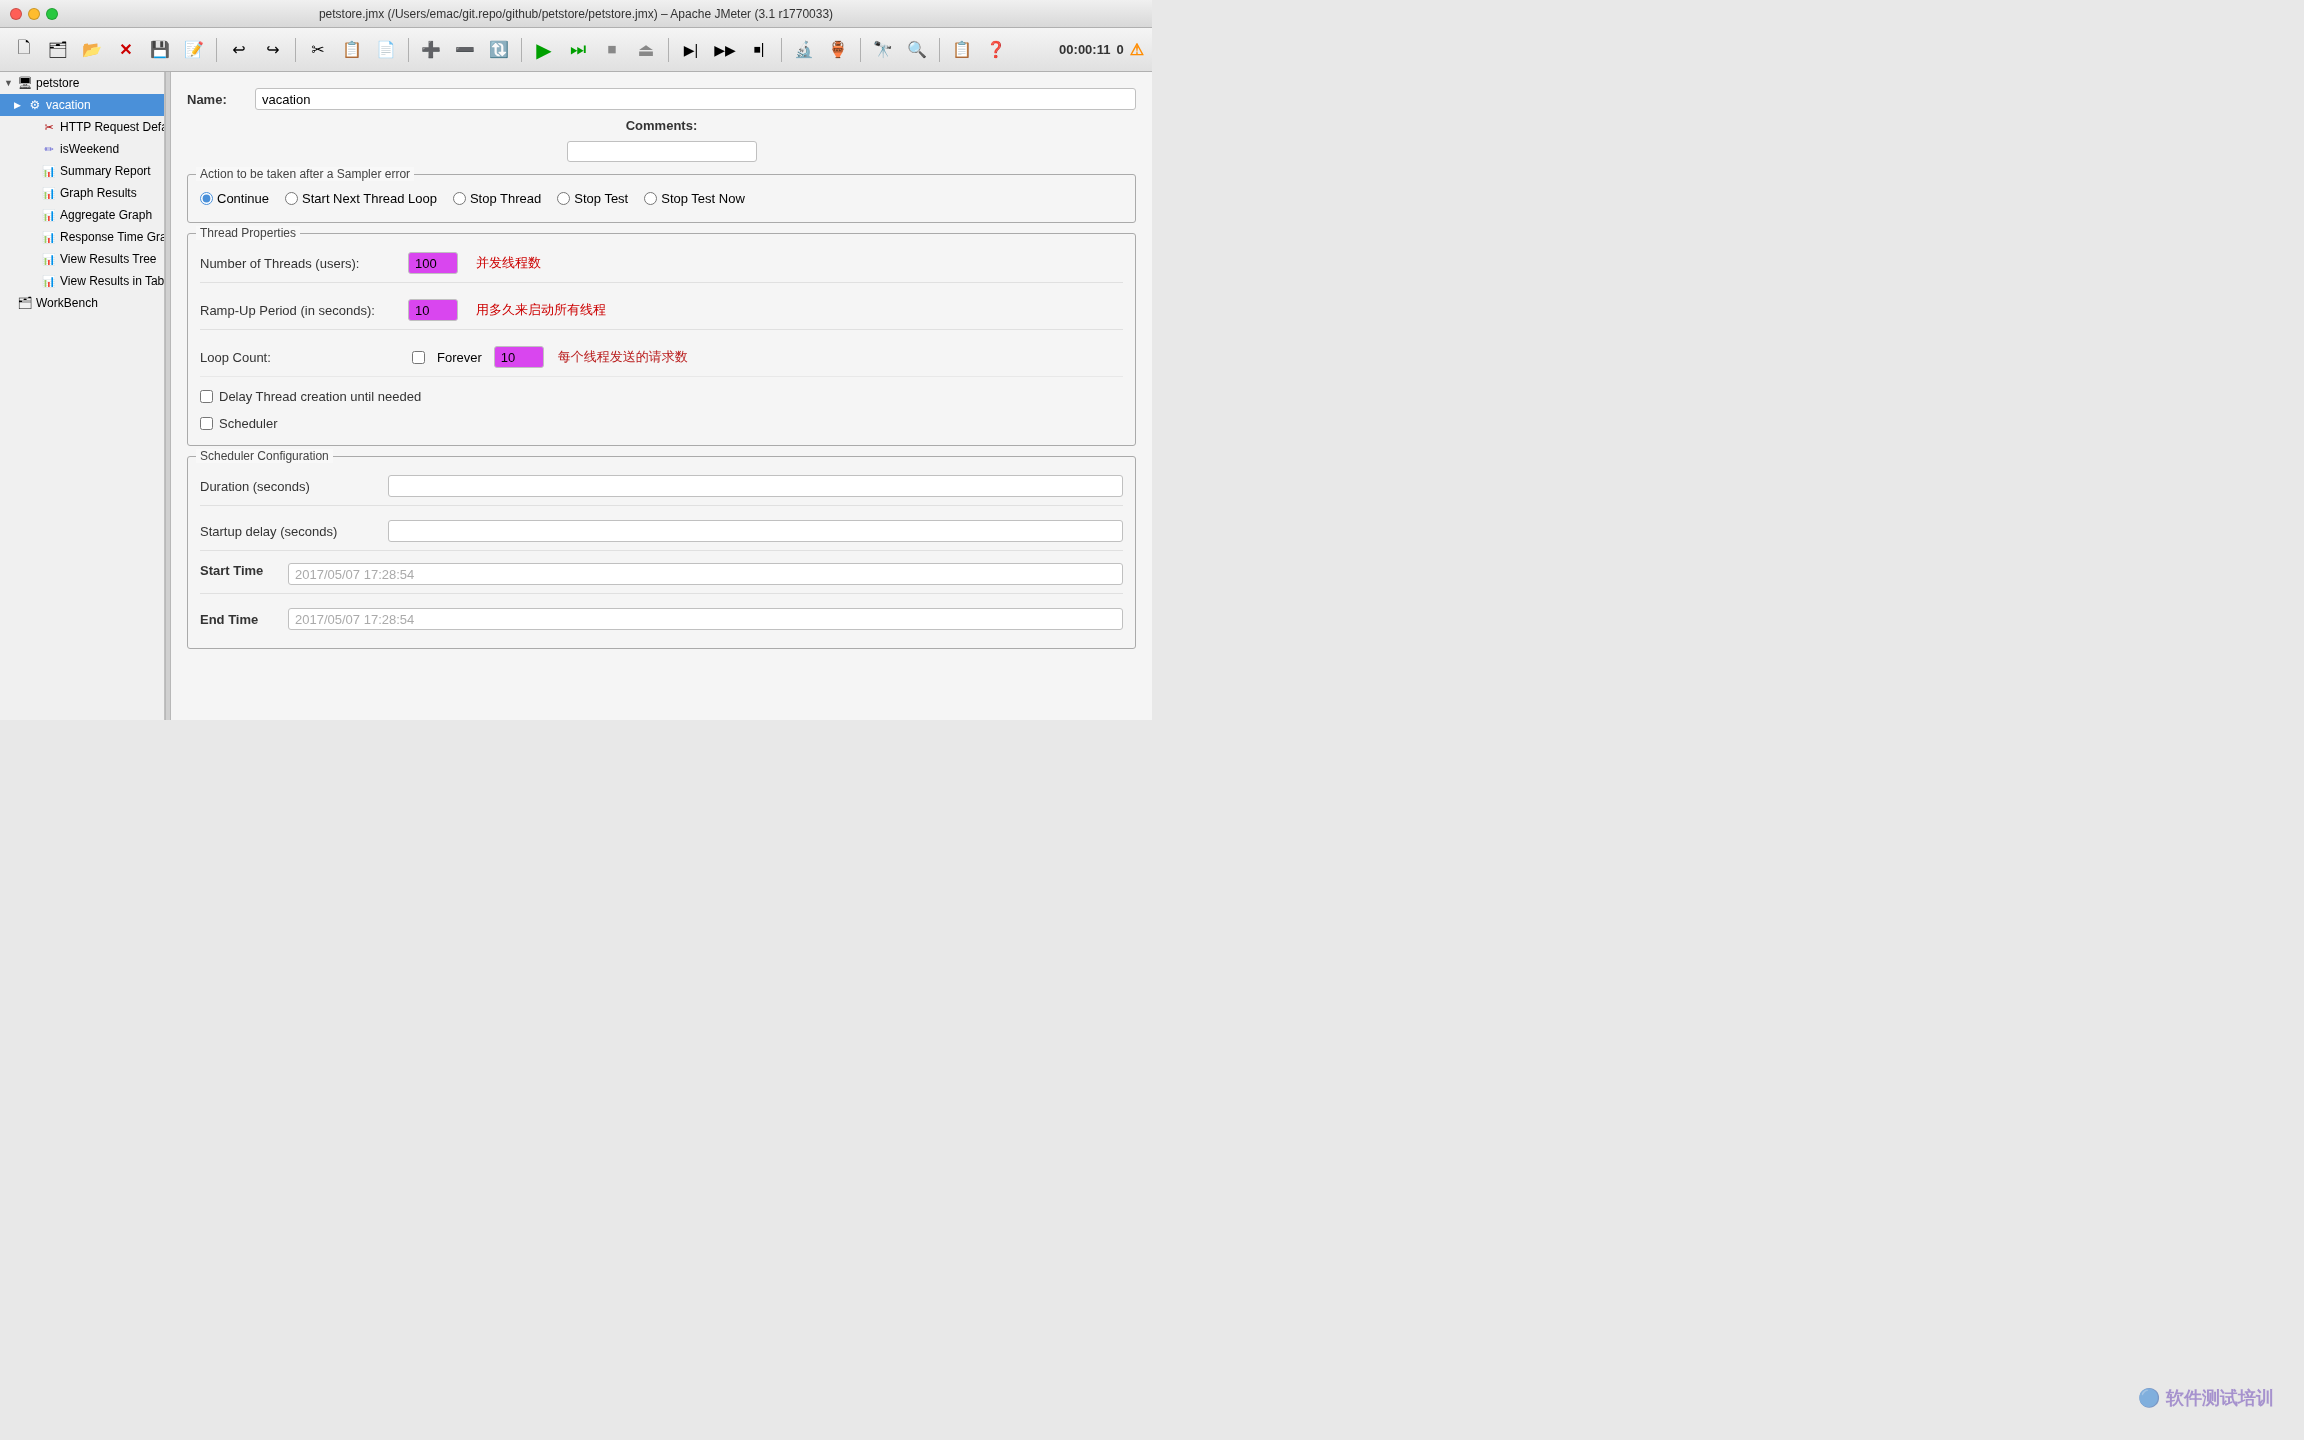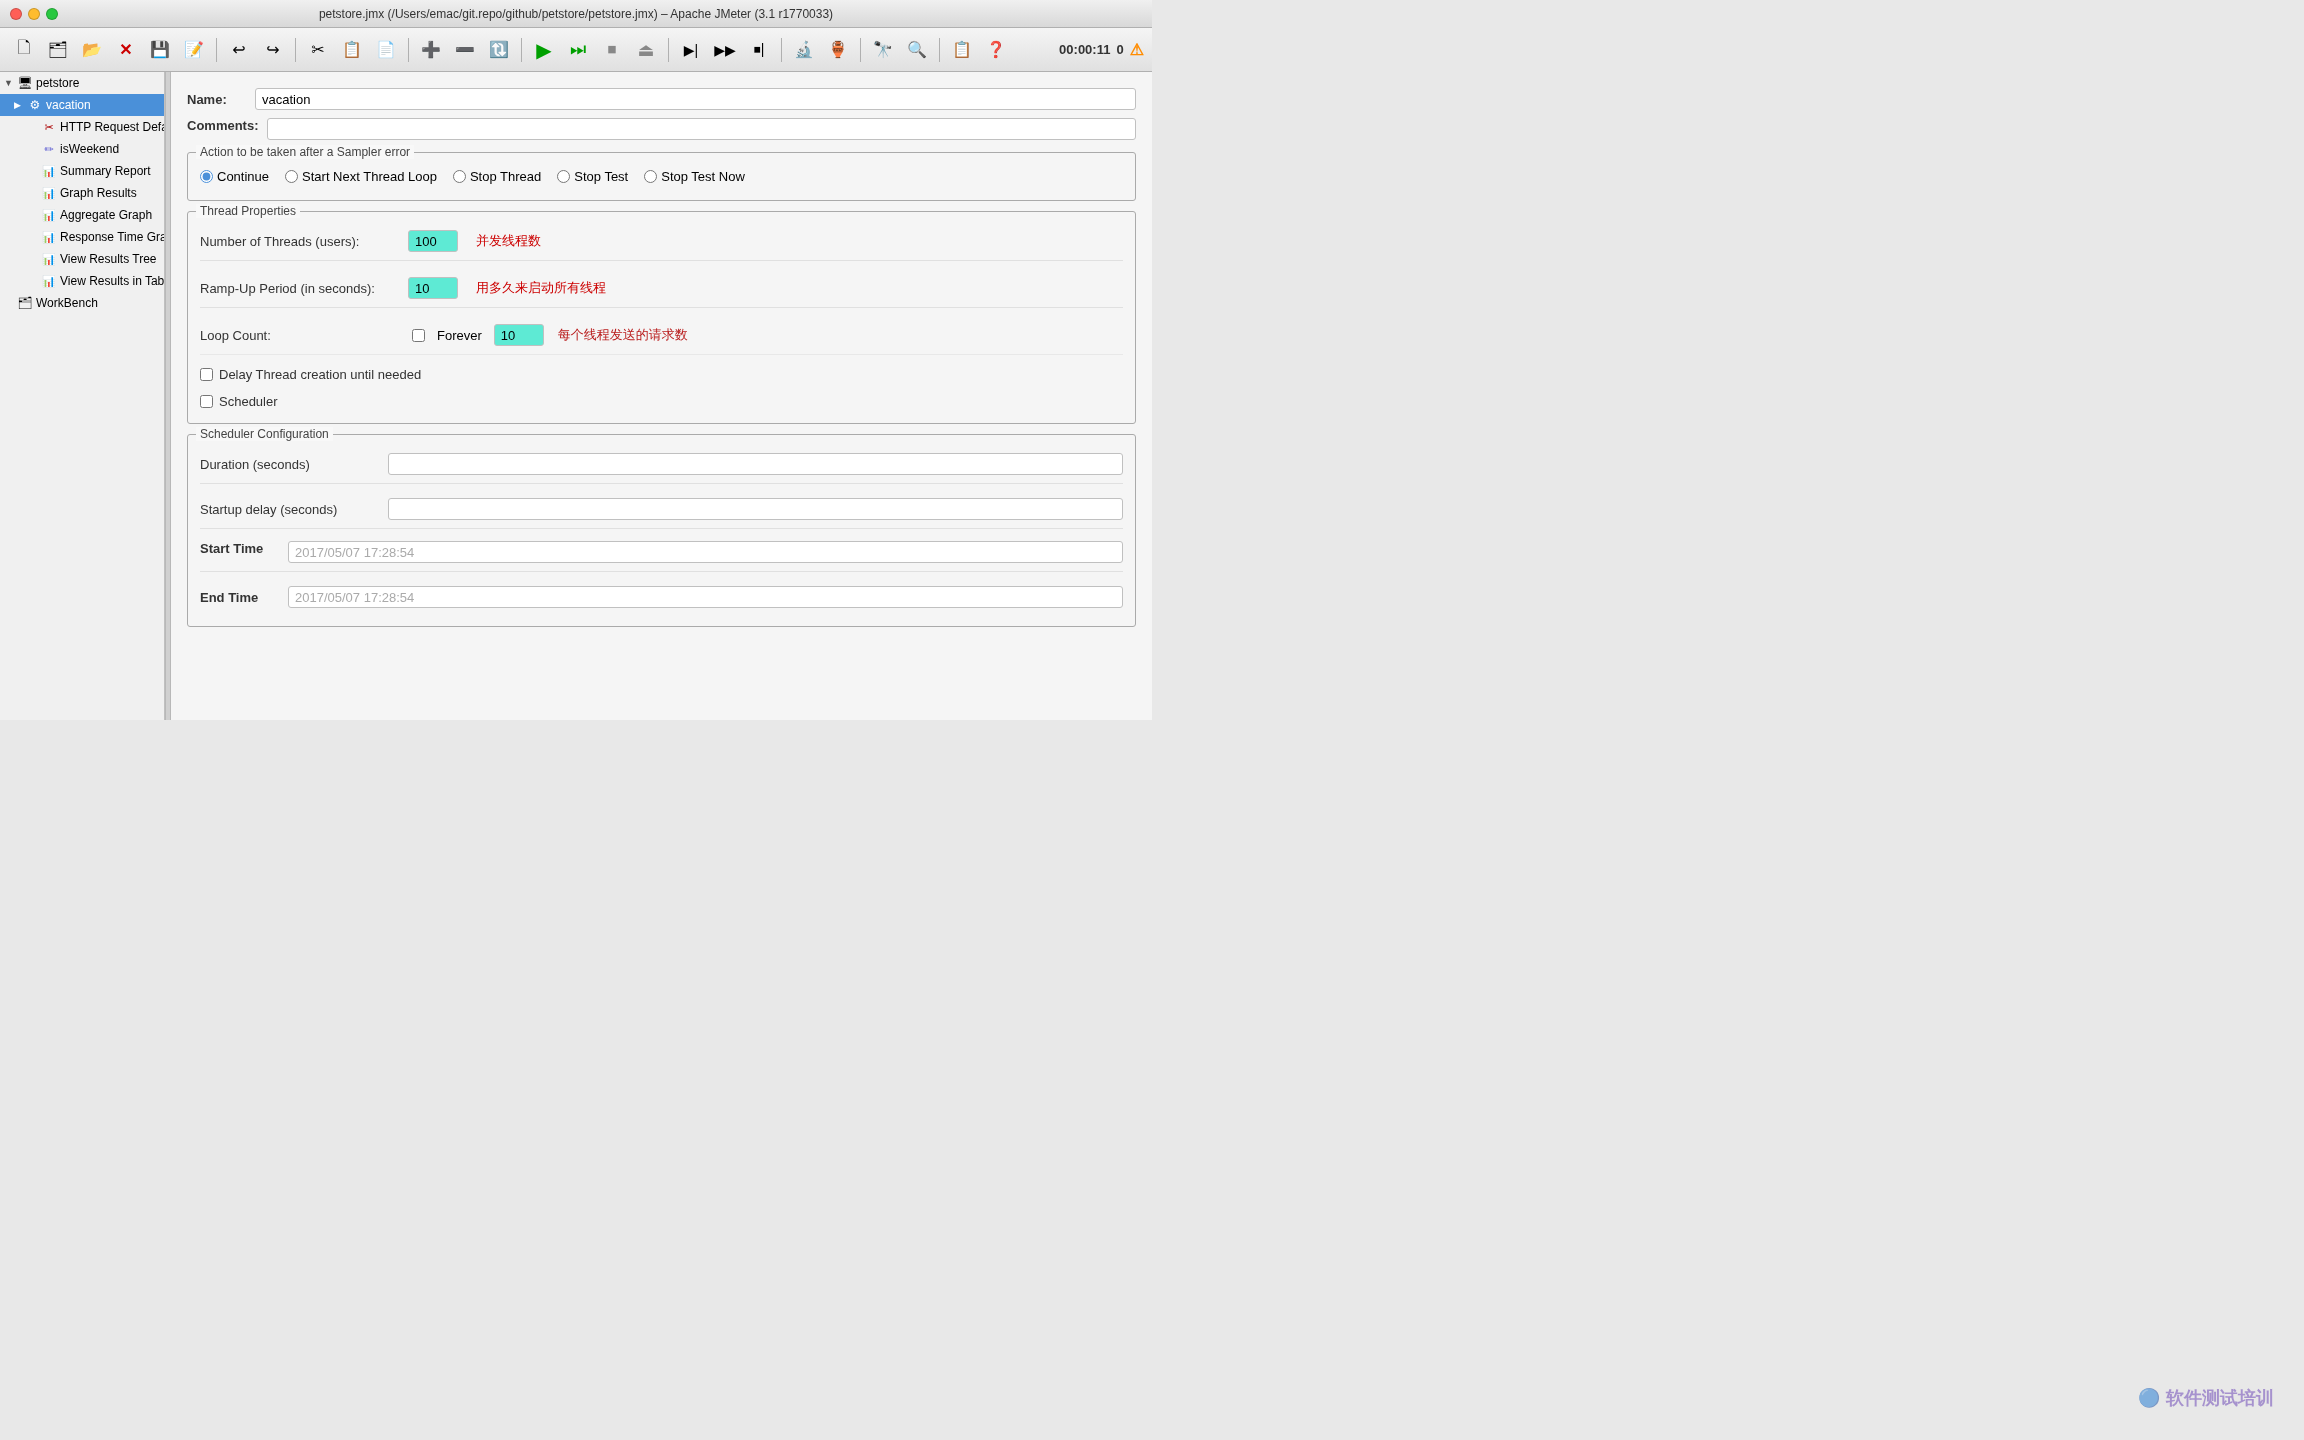--- a/index.html
+++ b/index.html
@@ -184,21 +184,21 @@
       color: #333;
       min-width: 200px;
     }
     .prop-input {
       width: 50px;
       height: 22px;
       border: 1px solid #c0c0c0;
       border-radius: 3px;
       padding: 2px 6px;
       font-size: 13px;
-      background: #5eead4;
+      background: #d946ef;
     }
     .prop-annotation {
       color: #cc0000;
       font-size: 14px;
     }
 
     .checkbox-row {
       display: flex;
       align-items: center;
       gap: 6px;
@@ -256,23 +256,24 @@
       flex: 1;
       height: 22px;
       border: 1px solid #c0c0c0;
       border-radius: 3px;
       padding: 2px 6px;
       font-size: 13px;
       background: white;
     }
     .comments-row {
       display: flex;
-      align-items: flex-start;
+      align-items: center;
       margin-bottom: 12px;
       gap: 8px;
+      flex-direction: column;
     }
     .comments-label {
       font-size: 13px;
       font-weight: bold;
       color: #333;
       min-width: 60px;
     }
     .comments-input {
       flex: 1;
       height: 22px;

